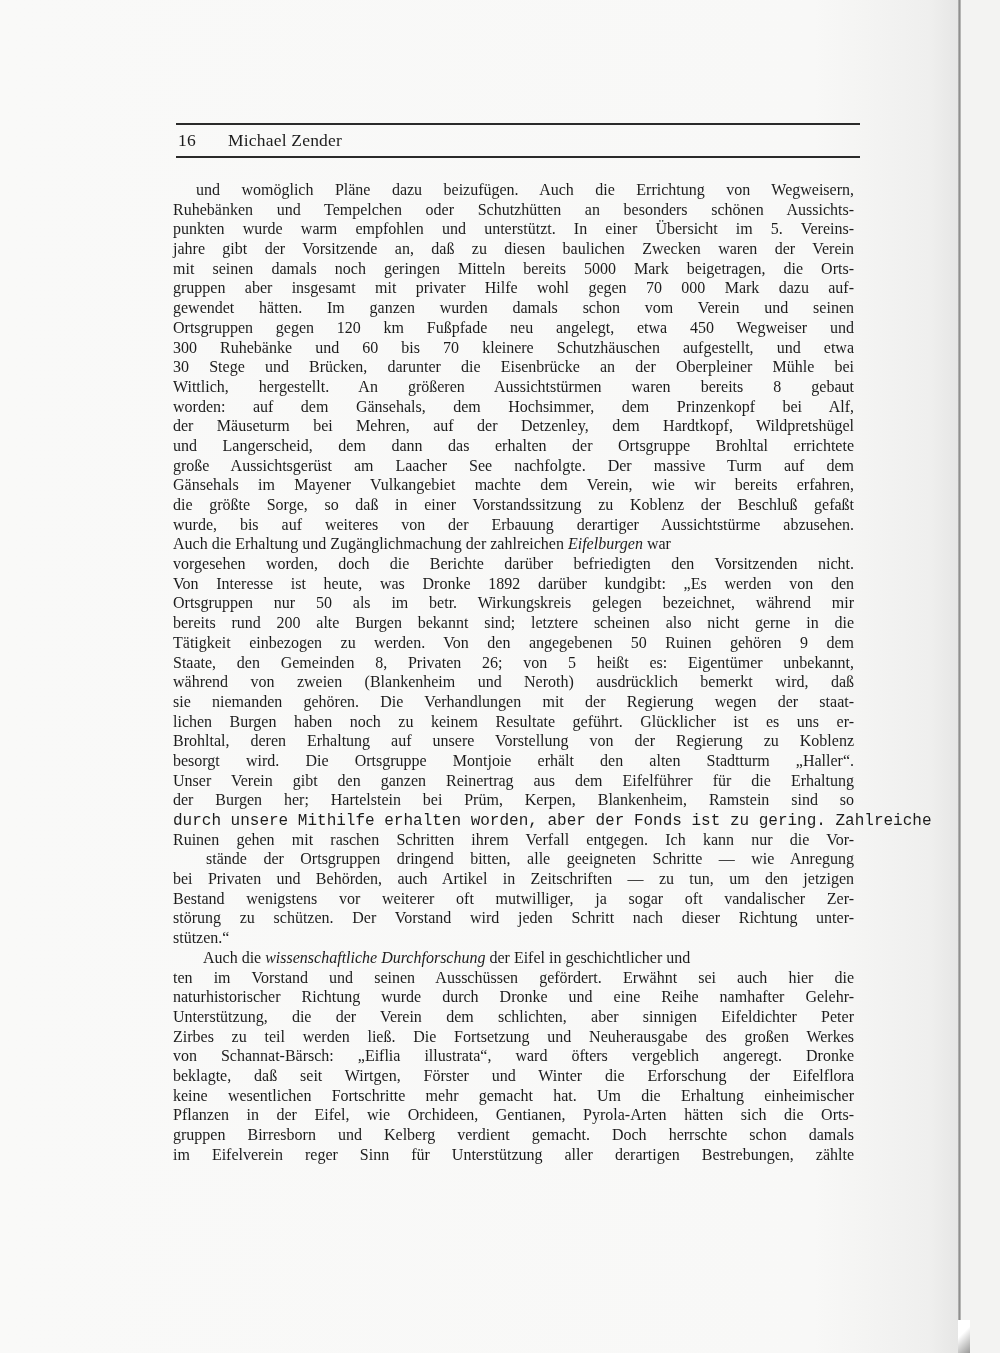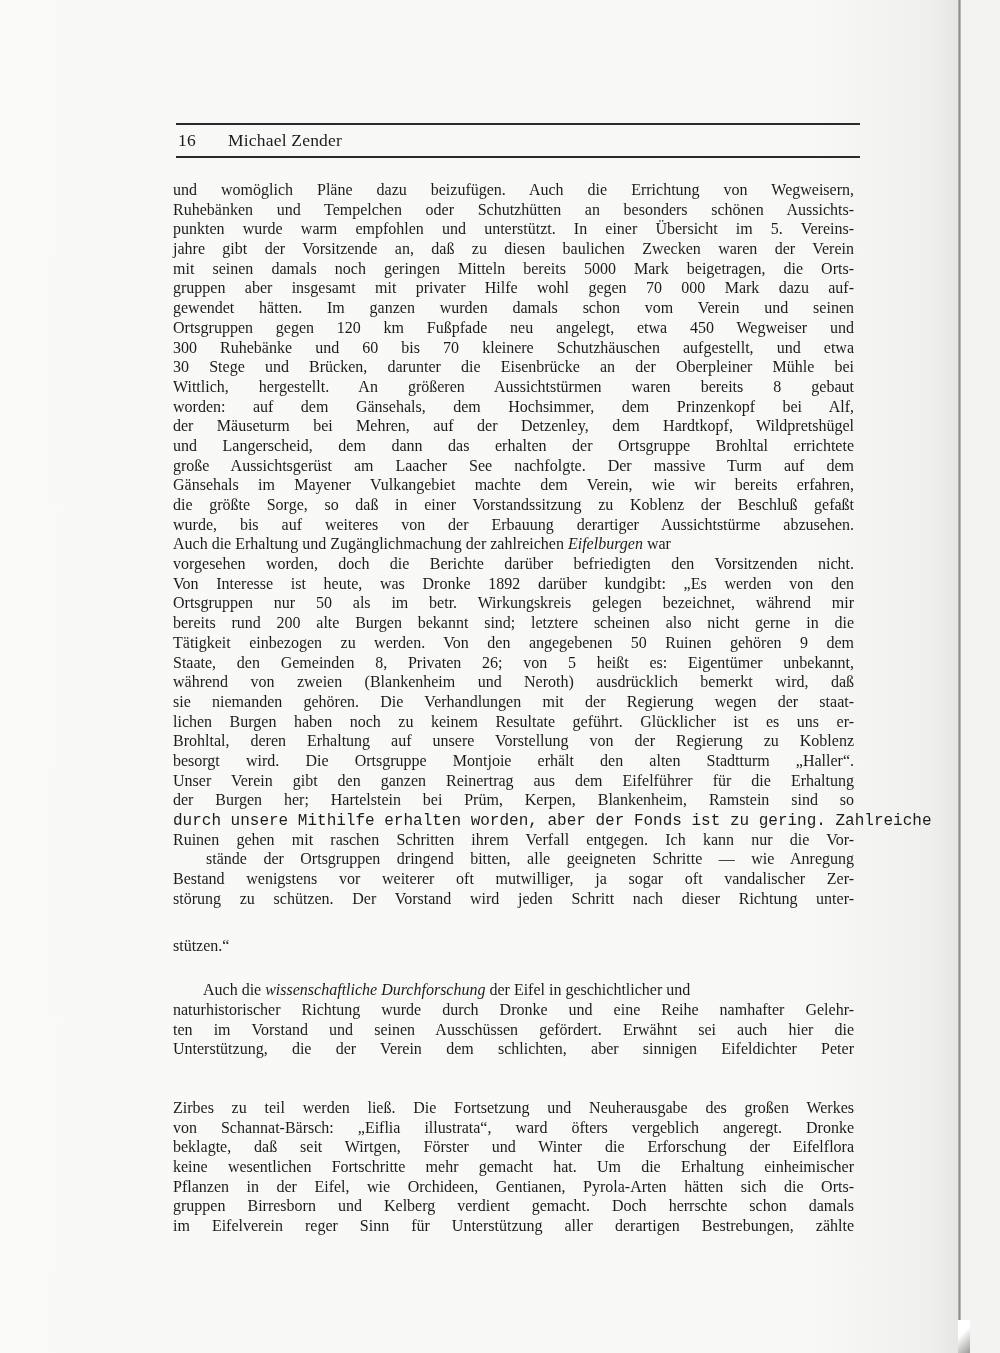--- a/index.html
+++ b/index.html
@@ -40,43 +40,43 @@
     .body-text {
       position: absolute; left: 173px; top: 180px; width: 681px;
       font-size: 16px; line-height: 19.7px;
       text-align: justify;
       font-stretch: condensed;
     }
     .line {
       display: block; white-space: nowrap; text-align: justify;
       text-align-last: justify; height: 19.7px; overflow: visible;
     }
-    .line.last { text-align-last: left; margin-top: 28px; }
-    .line.indent { padding-left: 30px; margin-top: 24px; }
+    .line.last { text-align-last: left; }
+    .line.indent { padding-left: 30px; }
     em { font-style: italic; }
   </style>
 </head>
 <body>
 
 <div class="page"></div>
 <div class="gutter-line"></div>
 <div class="right-strip"></div>
 <div class="corner-fold"></div>
 
 <div class="header">
   <div class="rule-top"></div>
   <div class="header-row">
     <span class="page-number">16</span>
     <span class="running-head">Michael Zender</span>
   </div>
   <div class="rule-bottom"></div>
 </div>
 
 <div class="body-text" id="body-text">
-    <span class="line" style="white-space: nowrap;"><span style="white-space: nowrap;">und womöglich Pläne dazu beizufügen.  Auch die Errichtung von Wegweisern,</span></span>
+    <span class="line" style="white-space: nowrap;"><span style="white-space: nowrap; margin-left: 23px;">und womöglich Pläne dazu beizufügen.  Auch die Errichtung von Wegweisern,</span></span>
     <span class="line" style="white-space: nowrap;"><span style="white-space: nowrap;">Ruhebänken und Tempelchen oder Schutzhütten an besonders schönen Aussichts-</span></span>
     <span class="line" style="white-space: nowrap;"><span style="white-space: nowrap;">punkten wurde warm empfohlen und unterstützt.  In einer Übersicht im 5. Vereins-</span></span>
     <span class="line" style="white-space: nowrap;"><span style="white-space: nowrap;">jahre gibt der Vorsitzende an, daß zu diesen baulichen Zwecken waren der Verein</span></span>
     <span class="line" style="white-space: nowrap;"><span style="white-space: nowrap;">mit seinen damals noch geringen Mitteln bereits 5000 Mark beigetragen, die Orts-</span></span>
     <span class="line" style="white-space: nowrap;"><span style="white-space: nowrap;">gruppen aber insgesamt mit privater Hilfe wohl gegen 70 000 Mark dazu auf-</span></span>
     <span class="line" style="white-space: nowrap;"><span style="white-space: nowrap;">gewendet hätten.  Im ganzen wurden damals schon vom Verein und seinen</span></span>
     <span class="line" style="white-space: nowrap;"><span style="white-space: nowrap;">Ortsgruppen gegen 120 km Fußpfade neu angelegt, etwa 450 Wegweiser und</span></span>
     <span class="line" style="white-space: nowrap;"><span style="white-space: nowrap;">300 Ruhebänke und 60 bis 70 kleinere Schutzhäuschen aufgestellt, und etwa</span></span>
     <span class="line" style="white-space: nowrap;"><span style="white-space: nowrap;">30 Stege und Brücken, darunter die Eisenbrücke an der Oberpleiner Mühle bei</span></span>
     <span class="line" style="white-space: nowrap;"><span style="white-space: nowrap;">Wittlich, hergestellt.  An größeren Aussichtstürmen waren bereits 8 gebaut</span></span>
@@ -97,27 +97,28 @@
     <span class="line" style="white-space: nowrap;"><span style="white-space: nowrap;">während von zweien (Blankenheim und Neroth) ausdrücklich bemerkt wird, daß</span></span>
     <span class="line" style="white-space: nowrap;"><span style="white-space: nowrap;">sie niemanden gehören.  Die Verhandlungen mit der Regierung wegen der staat-</span></span>
     <span class="line" style="white-space: nowrap;"><span style="white-space: nowrap;">lichen Burgen haben noch zu keinem Resultate geführt.  Glücklicher ist es uns er-</span></span>
     <span class="line" style="white-space: nowrap;"><span style="white-space: nowrap;">Brohltal, deren Erhaltung auf unsere Vorstellung von der Regierung zu Koblenz</span></span>
     <span class="line" style="white-space: nowrap;"><span style="white-space: nowrap;">besorgt wird.  Die Ortsgruppe Montjoie erhält den alten Stadtturm „Haller“.</span></span>
     <span class="line" style="white-space: nowrap;"><span style="white-space: nowrap;">Unser Verein gibt den ganzen Reinertrag aus dem Eifelführer für die Erhaltung</span></span>
     <span class="line" style="white-space: nowrap;"><span style="white-space: nowrap;">der Burgen her; Hartelstein bei Prüm, Kerpen, Blankenheim, Ramstein sind so</span></span>
     <span class="line" style="white-space: nowrap;"><span style="white-space: nowrap; font-family: Liberation Mono, monospace;">durch unsere Mithilfe erhalten worden, aber der Fonds ist zu gering.  Zahlreiche</span></span>
     <span class="line" style="white-space: nowrap;"><span style="white-space: nowrap;">Ruinen gehen mit raschen Schritten ihrem Verfall entgegen.  Ich kann nur die Vor-</span></span>
     <span class="line" style="white-space: nowrap;"><span style="white-space: nowrap; margin-left: 33px;">stände der Ortsgruppen dringend bitten, alle geeigneten Schritte — wie Anregung</span></span>
+    <span class="line" style="white-space: nowrap;"><span style="white-space: nowrap;">bei Privaten und Behörden, auch Artikel in Zeitschriften — zu tun, um den jetzigen</span></span>
     <span class="line" style="white-space: nowrap;"><span style="white-space: nowrap;">Bestand wenigstens vor weiterer oft mutwilliger, ja sogar oft vandalischer Zer-</span></span>
     <span class="line" style="white-space: nowrap;"><span style="white-space: nowrap;">störung zu schützen.  Der Vorstand wird jeden Schritt nach dieser Richtung unter-</span></span>
     <span class="line last" style="white-space: nowrap;"><span style="white-space: nowrap;">stützen.“</span></span>
     <span class="line indent" style="white-space: nowrap;"><span style="white-space: nowrap; display: inline-block; transform-origin: left center; transform: scaleX(0.999952);"><span>Auch die </span><em>wissenschaftliche Durchforschung</em><span> der Eifel in geschichtlicher und</span></span></span>
+    <span class="line" style="white-space: nowrap;"><span style="white-space: nowrap;">ten im Vorstand und seinen Ausschüssen gefördert.  Erwähnt sei auch hier die</span></span>
     <span class="line" style="white-space: nowrap;"><span style="white-space: nowrap;">naturhistorischer Richtung wurde durch Dronke und eine Reihe namhafter Gelehr-</span></span>
-    <span class="line" style="white-space: nowrap;"><span style="white-space: nowrap;">ten im Vorstand und seinen Ausschüssen gefördert.  Erwähnt sei auch hier die</span></span>
     <span class="line" style="white-space: nowrap;"><span style="white-space: nowrap;">Unterstützung, die der Verein dem schlichten, aber sinnigen Eifeldichter Peter</span></span>
-    <span class="line" style="white-space: nowrap; margin-top: 39px;"><span style="white-space: nowrap;">Zirbes zu teil werden ließ.  Die Fortsetzung und Neuherausgabe des großen Werkes</span></span>
+    <span class="line" style="white-space: nowrap;"><span style="white-space: nowrap;">Zirbes zu teil werden ließ.  Die Fortsetzung und Neuherausgabe des großen Werkes</span></span>
     <span class="line" style="white-space: nowrap;"><span style="white-space: nowrap; margin-top: 20px;">von Schannat-Bärsch: „Eiflia illustrata“, ward öfters vergeblich angeregt.  Dronke</span></span>
     <span class="line" style="white-space: nowrap;"><span style="white-space: nowrap;">beklagte, daß seit Wirtgen, Förster und Winter die Erforschung der Eifelflora</span></span>
     <span class="line" style="white-space: nowrap;"><span style="white-space: nowrap;">keine wesentlichen Fortschritte mehr gemacht hat.  Um die Erhaltung einheimischer</span></span>
     <span class="line" style="white-space: nowrap;"><span style="white-space: nowrap;">Pflanzen in der Eifel, wie Orchideen, Gentianen, Pyrola-Arten hätten sich die Orts-</span></span>
     <span class="line" style="white-space: nowrap;"><span style="white-space: nowrap;">gruppen Birresborn und Kelberg verdient gemacht.  Doch herrschte schon damals</span></span>
     <span class="line" style="white-space: nowrap;"><span style="white-space: nowrap;">im Eifelverein reger Sinn für Unterstützung aller derartigen Bestrebungen, zählte</span></span>
   </div>
 
 </body></html>

